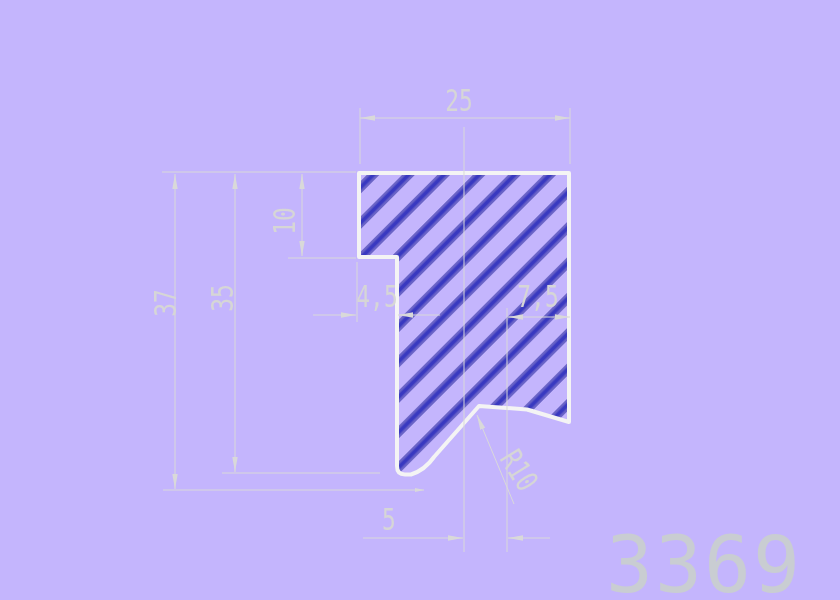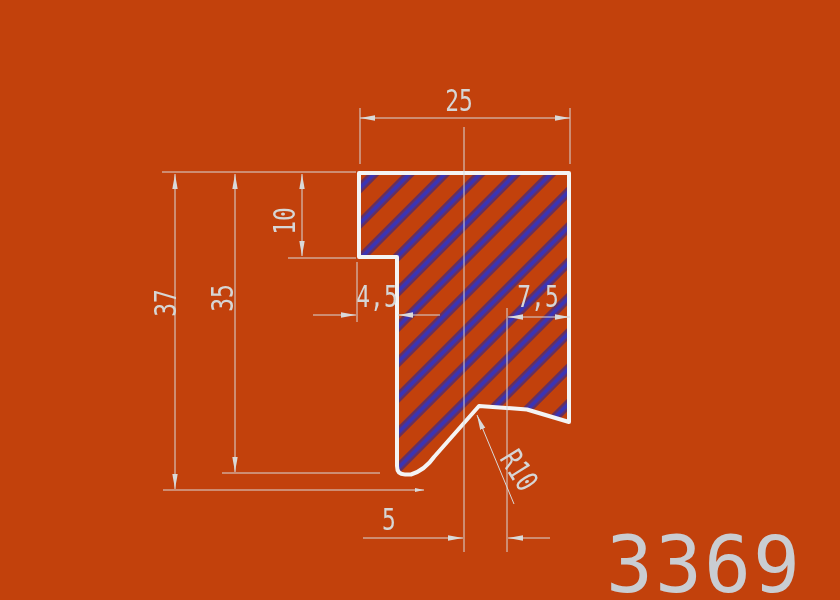--- a/index.html
+++ b/index.html
@@ -1,18 +1,18 @@
 <!DOCTYPE html>
 <html><head>
 <meta charset="utf-8">
 <style>
   html,body{margin:0;padding:0;background:#1a1d21;}
   #stage{
     position:relative;width:840px;height:600px;overflow:hidden;
-    background:#c2410c;
+    background:#c4b5fd;
     font-family:"DejaVu Sans Mono","Liberation Mono",monospace;
   }
   svg{position:absolute;left:0;top:0;display:block;}
   .thin{stroke:#d9d9d9;stroke-width:1;fill:none;}
   .dimtxt{
     fill:#d6d6d6;font-size:31px;
     font-family:"DejaVu Sans Mono","Liberation Mono",monospace;
   }
   .parttxt{
     fill:#c9cdd2;font-size:78px;letter-spacing:2px;

